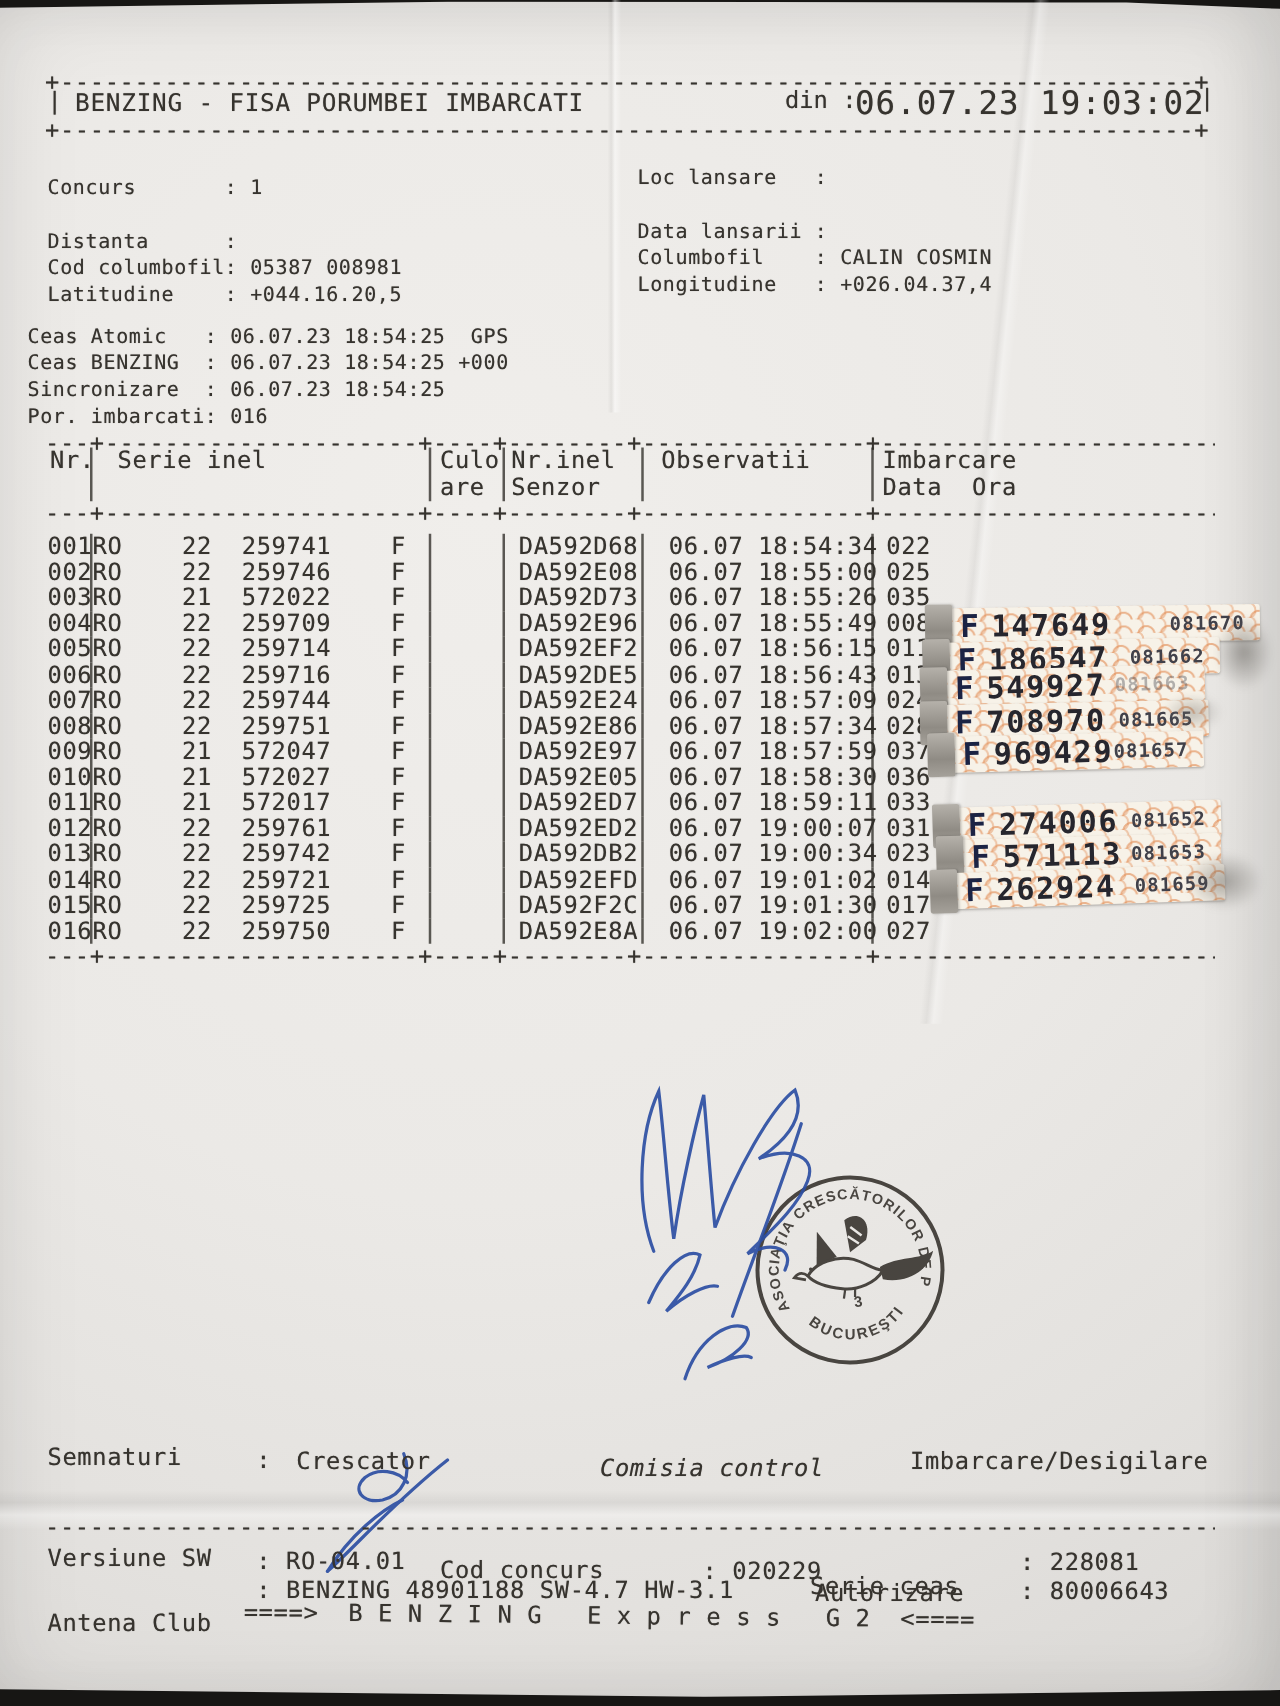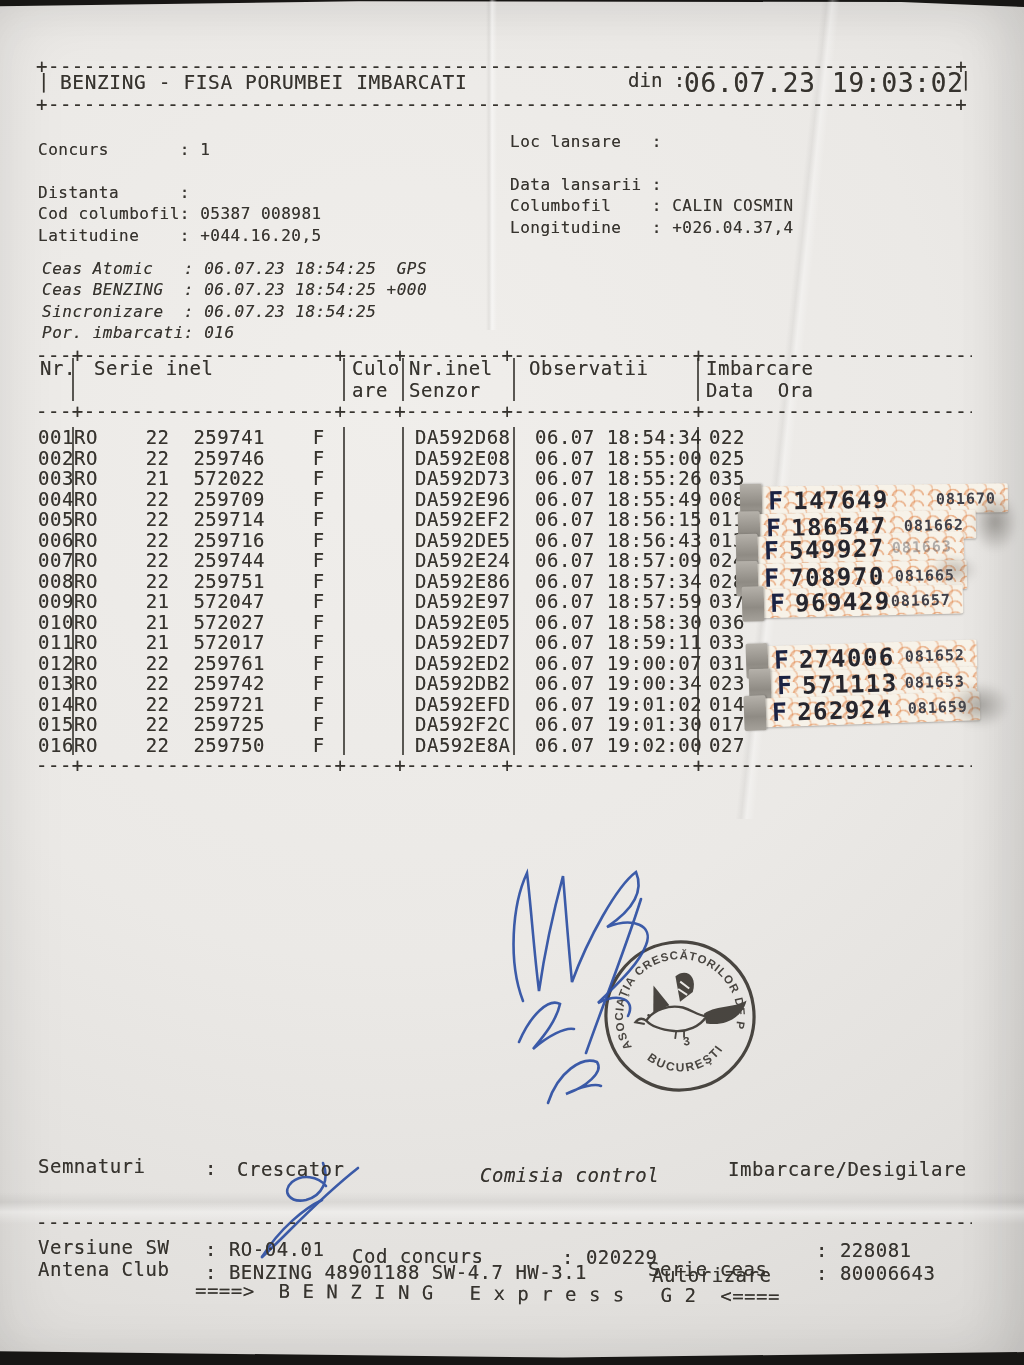--- a/index.html
+++ b/index.html
@@ -91,21 +91,21 @@
     <span class="din-v">06.07.23 19:03:02</span>
     <span class="pipe-r">|</span>
     <pre class="line dash bl2">+----------------------------------------------------------------------------+</pre>
   </div>
 
   <pre class="line ink" style="left:38px;top:139px;">Concurs       : 1
 
 Distanta      :
 Cod columbofil: 05387 008981
 Latitudine    : +044.16.20,5</pre>
-  <pre class="line ink" style="left:42px;top:258px;font-style:italic;">Ceas Atomic   : 06.07.23 18:54:25  GPS
+  <pre class="line ink" style="left:22px;top:258px;">Ceas Atomic   : 06.07.23 18:54:25  GPS
 Ceas BENZING  : 06.07.23 18:54:25 +000
 Sincronizare  : 06.07.23 18:54:25
 Por. imbarcati: 016</pre>
   <pre class="line ink" style="left:510px;top:131px;">Loc lansare   :
 
 Data lansarii :
 Columbofil    : CALIN COSMIN
 Longitudine   : +026.04.37,4</pre>
 
   <div class="tablewrap ink">
@@ -352,18 +352,18 @@
   <span class="flabel ink" style="left:480px;top:1164px;font-style:italic;">Comisia control</span>
   <span class="flabel ink" style="left:728px;top:1158px;">Imbarcare/Desigilare</span>
 
   <pre class="line dash ink fsep">----------------------------------------------------------------------------------</pre>
   <span class="flabel ink" style="left:38px;top:1236px;">Versiune SW</span>
   <span class="flabel ink" style="left:205px;top:1238px;">: RO-04.01</span>
   <span class="flabel ink" style="left:352px;top:1245px;">Cod concurs</span>
   <span class="flabel ink" style="left:562px;top:1246px;">: 020229</span>
   <span class="flabel ink" style="left:648px;top:1241px;margin-top:17px;">Serie ceas</span>
   <span class="flabel ink" style="left:816px;top:1239px;">: 228081</span>
-  <span class="flabel ink" style="left:38px;top:1258px;">Antena Club</span>
+  <span class="flabel ink" style="left:38px;top:1288px;">Antena Club</span>
   <span class="flabel ink" style="left:205px;top:1261px;">: BENZING 48901188 SW-4.7 HW-3.1</span>
   <span class="flabel ink" style="left:652px;top:1264px;">Autorizare</span>
   <span class="flabel ink" style="left:816px;top:1262px;">: 80006643</span>
   <span class="flabel ink" style="left:195px;top:1282px;transform:rotate(0.6deg);">====&gt;  B E N Z I N G   E x p r e s s   G 2  &lt;====</span>
 </div>
 
 </body></html>

